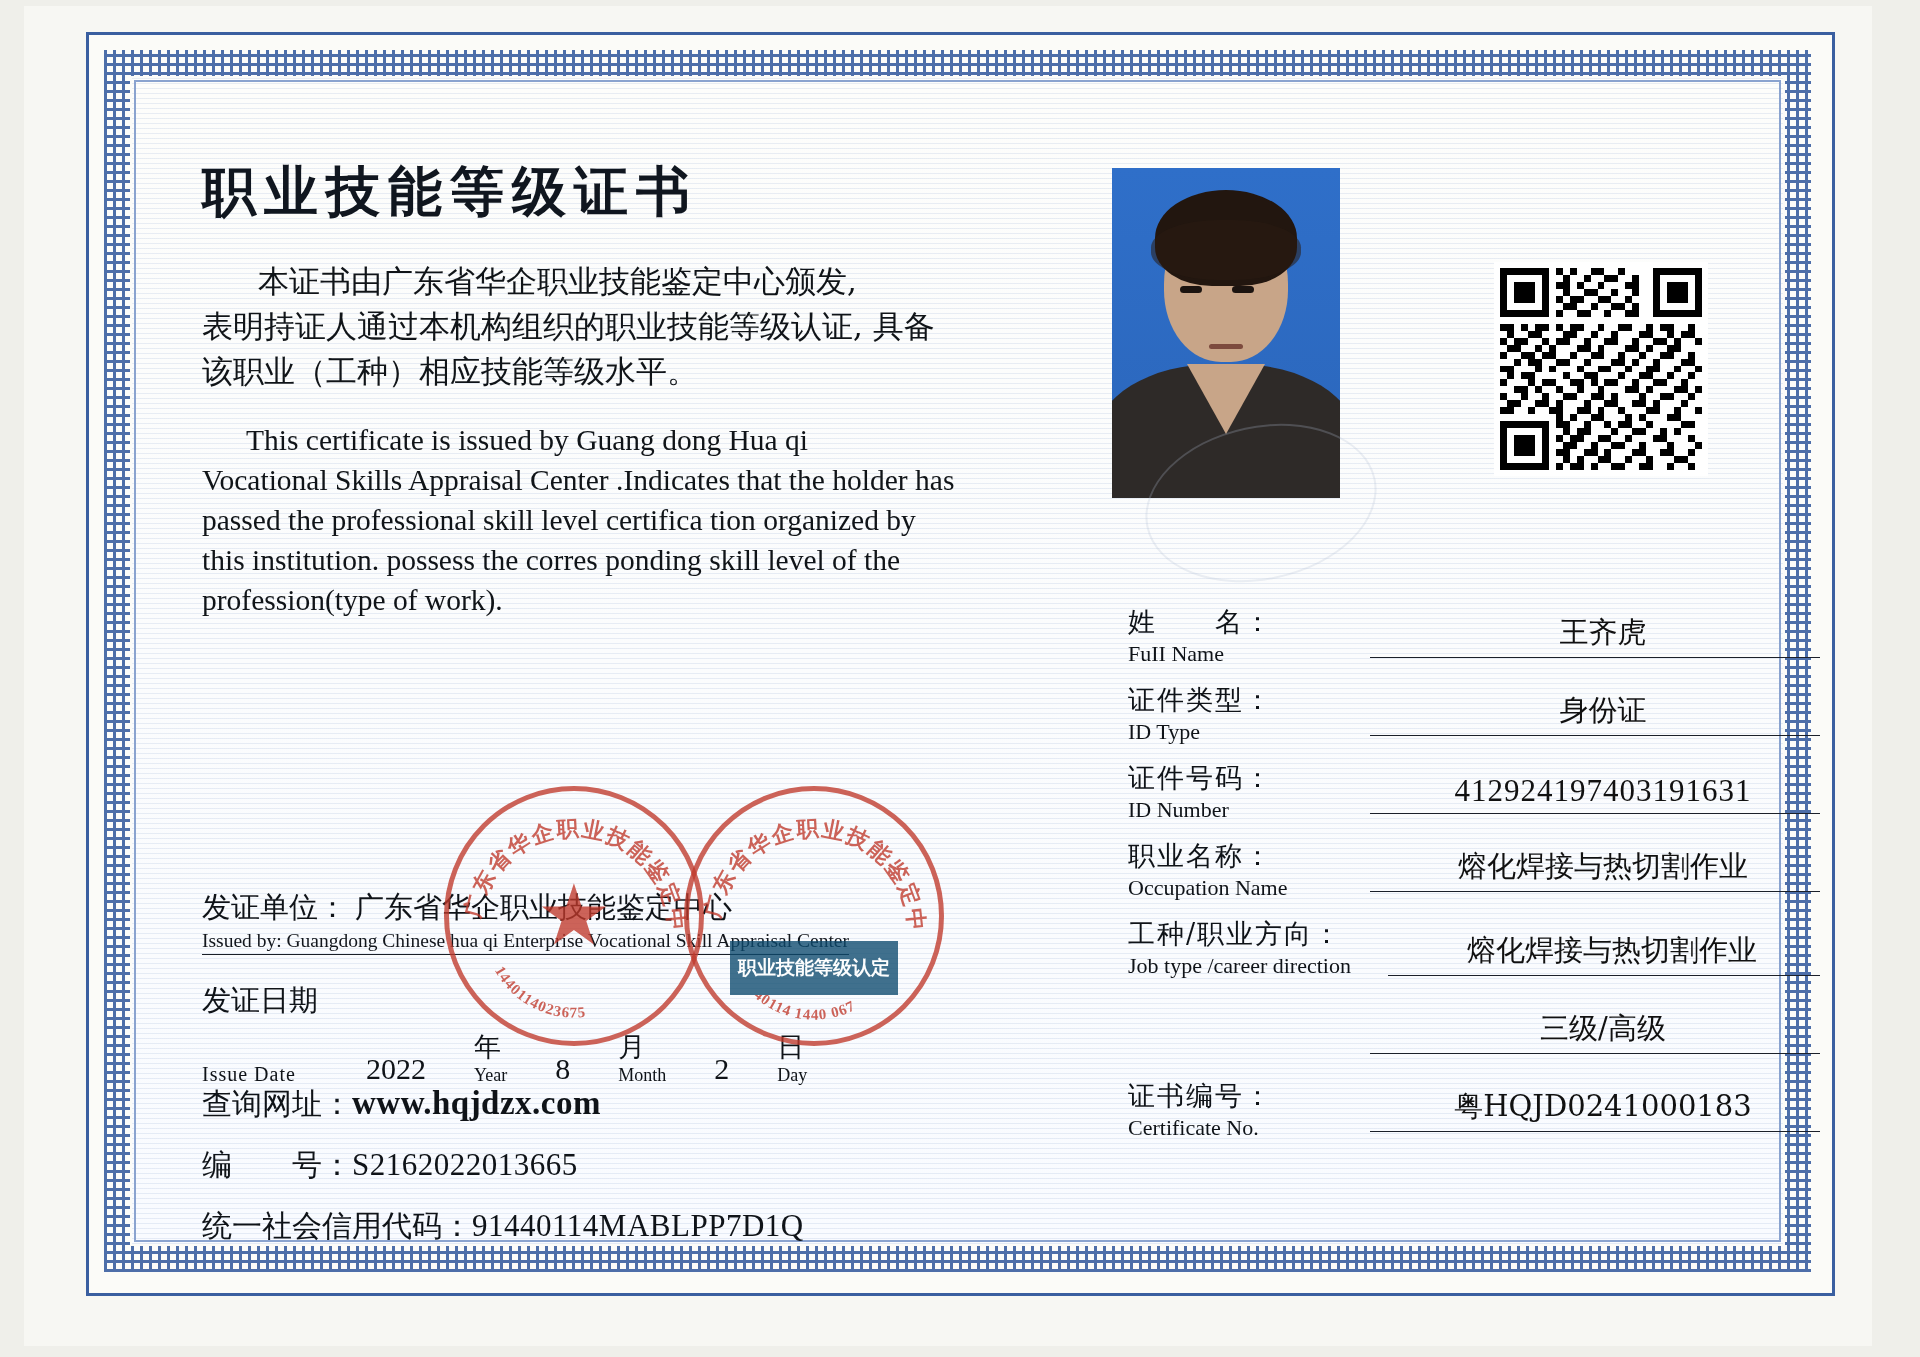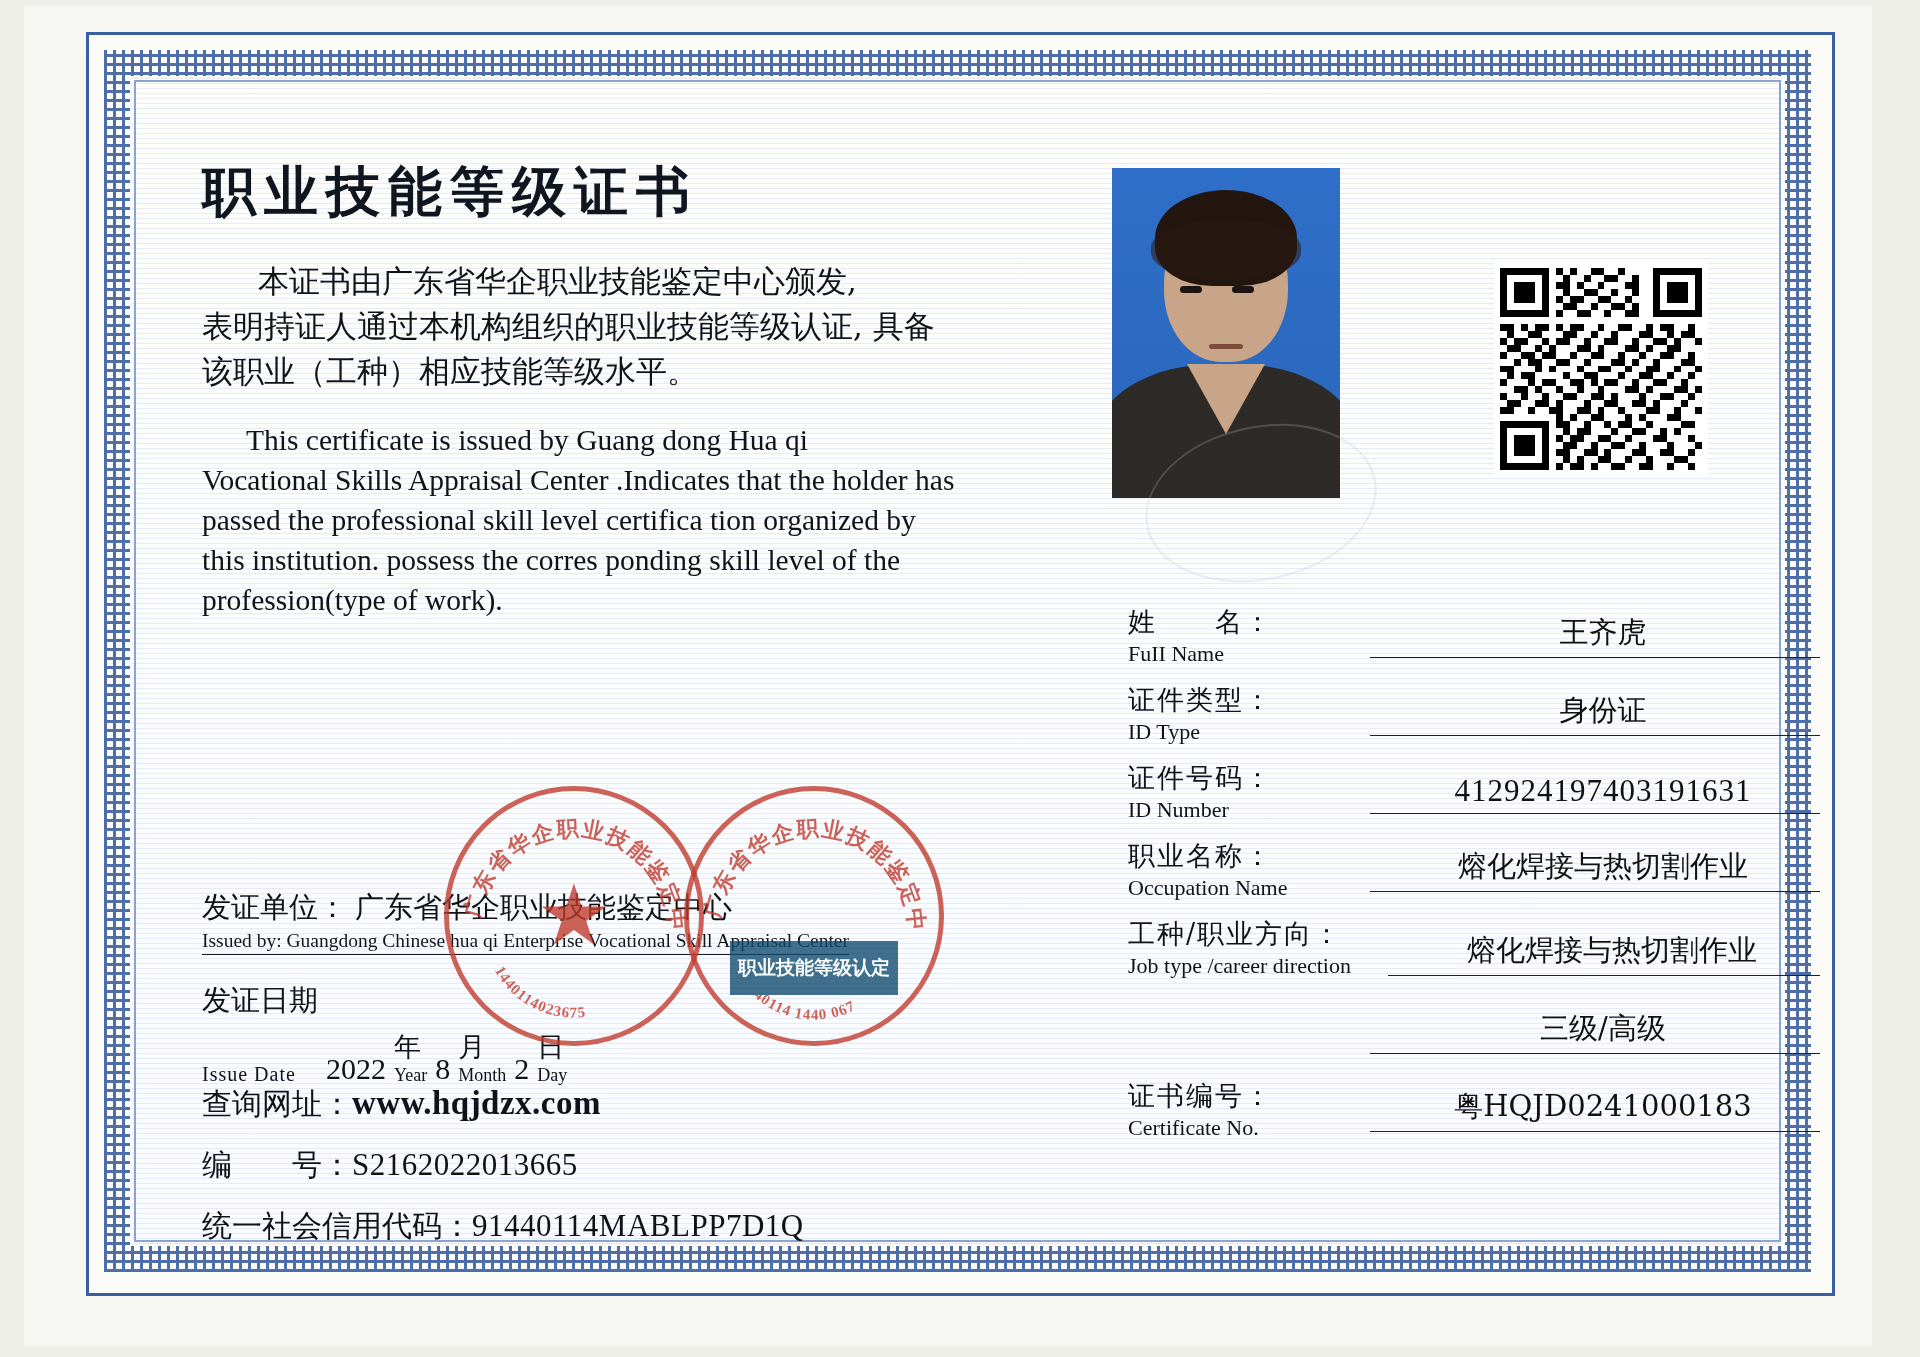--- a/index.html
+++ b/index.html
@@ -82,21 +82,21 @@
   .issuer{
     position:absolute;left:178px;top:882px;width:790px;
   }
   .row-issuer{display:flex;align-items:flex-end;gap:8px;}
   .lbl-cn{font-family:"DejaVu Serif",serif;font-size:29px;color:#0f1318;white-space:nowrap;}
   .issuer-name{font-family:"DejaVu Serif",serif;font-size:29px;color:#0f1318;white-space:nowrap;}
   .issuer-en{
     margin-top:2px;font-size:19.5px;color:#12161c;white-space:nowrap;
     border-bottom:1.5px solid #1a1f27;display:inline-block;padding-bottom:2px;
   }
-  .date-row{position:absolute;left:178px;top:975px;display:flex;align-items:flex-end;}
+  .date-row{position:absolute;left:178px;top:975px;display:flex;align-items:flex-end;gap:40px;}
   .date-lbl{font-family:"DejaVu Serif",serif;font-size:29px;color:#0f1318;}
   .date-lbl small{display:block;font-family:"Liberation Serif",serif;font-size:20px;letter-spacing:1px;margin-top:42px;}
   .date-val{font-size:30px;color:#0f1318;padding:0 8px;}
   .date-unit{font-family:"DejaVu Serif",serif;font-size:27px;color:#0f1318;}
   .date-unit small{display:block;font-family:"Liberation Serif",serif;font-size:18px;}
 
   .bottom-lines{position:absolute;left:178px;top:1078px;}
   .bl{font-family:"DejaVu Serif",serif;font-size:30px;color:#0f1318;margin-bottom:20px;white-space:nowrap;}
   .bl .val{font-family:"Liberation Serif",serif;font-size:31px;letter-spacing:.5px;}
   .bl .valb{font-family:"Liberation Serif",serif;font-size:33px;font-weight:bold;letter-spacing:.5px;}

